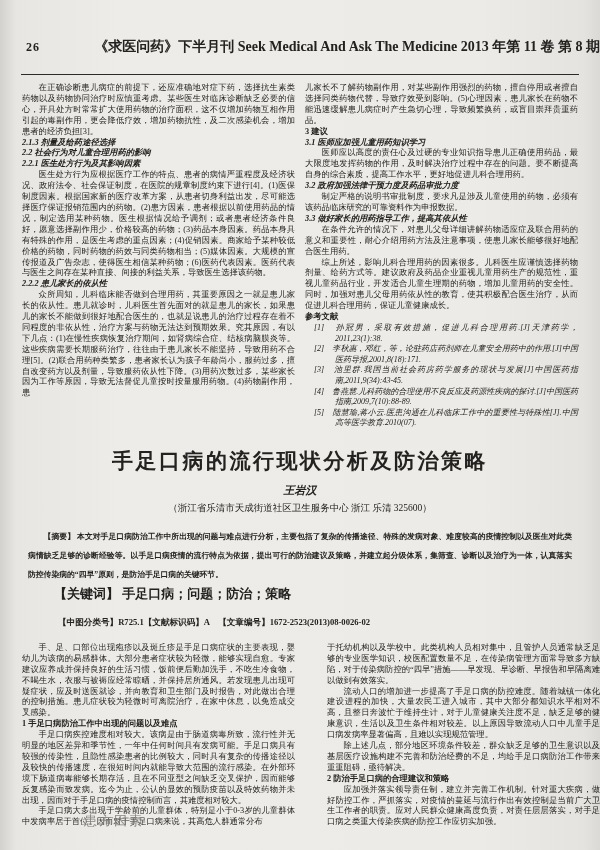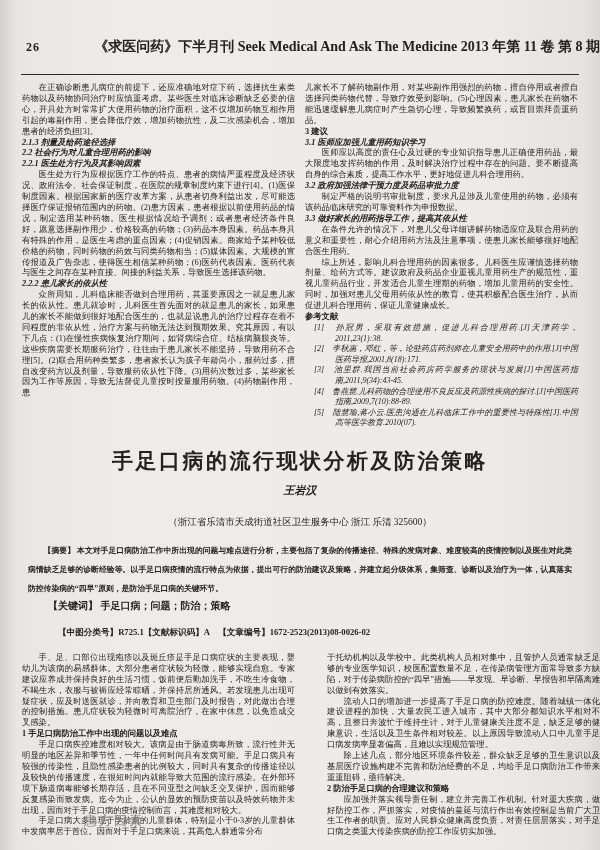--- a/index.html
+++ b/index.html
@@ -36,28 +36,28 @@
   .p-cont{text-indent:0;margin:0;}
   .h-num{font-weight:bold;margin:0;}               
   .h-sub{font-style:italic;font-weight:600;margin:0;} 
   .h-sec{font-style:italic;font-weight:bold;margin:0;} 
   .ref{font-style:italic;font-size:8px;line-height:10.6px;
        padding-left:30px;text-indent:-21px;margin:0;text-align:justify;}
   
   .a2head{margin-top:18px;text-align:center;}
   .a2title{font-size:21px;font-weight:bold;letter-spacing:2.5px;margin:0;}
   .a2author{font-size:11px;font-weight:600;font-style:italic;margin-top:8px;}
-  .a2affil{font-size:9.5px;margin-top:18px;}
+  .a2affil{font-size:9.5px;margin-top:4px;}
   .absblock{
     margin:12px 28px 0 28px;text-align:justify;
     font-size:7.8px;line-height:19px;font-weight:600;
   }
   .absblock .lbl{font-weight:bold;}
   .abs-first{text-indent:2em;}
-  .kwline{margin:1px 28px 0 28px;font-size:10px;font-weight:600;text-indent:2em;text-align:left;}
+  .kwline{margin:1px 28px 0 28px;font-size:13px;font-weight:600;text-indent:2em;text-align:left;}
   .metaline{margin:14px 28px 0 58px;font-size:8.6px;font-weight:bold;text-align:left;}
   .a2body{margin-top:14px;gap:32px;}
   
   .watermark{
     position:absolute;left:84px;bottom:20px;
     font-size:13px;color:#84837f;letter-spacing:2px;
     font-family:"Liberation Sans","DejaVu Sans",sans-serif;
   }
 </style>
 </head>

